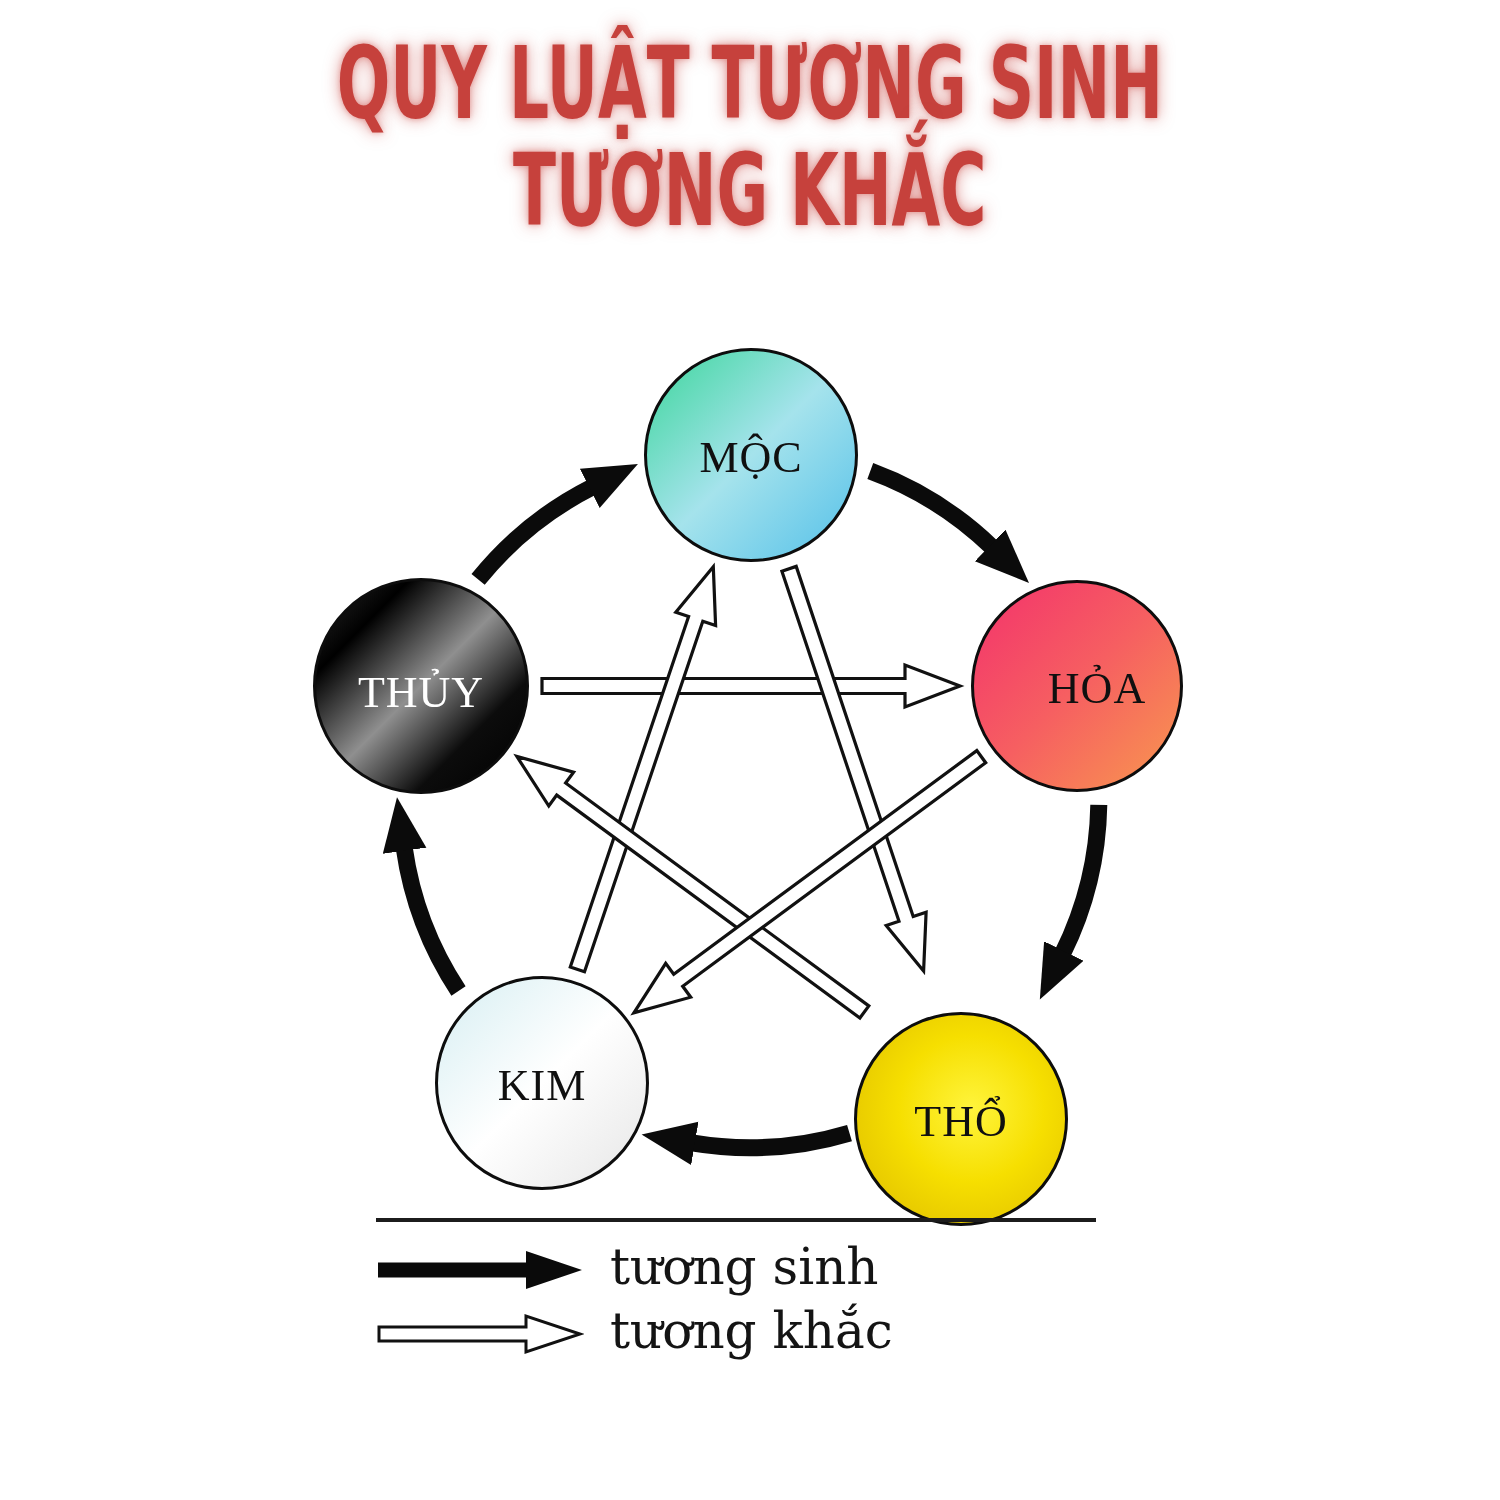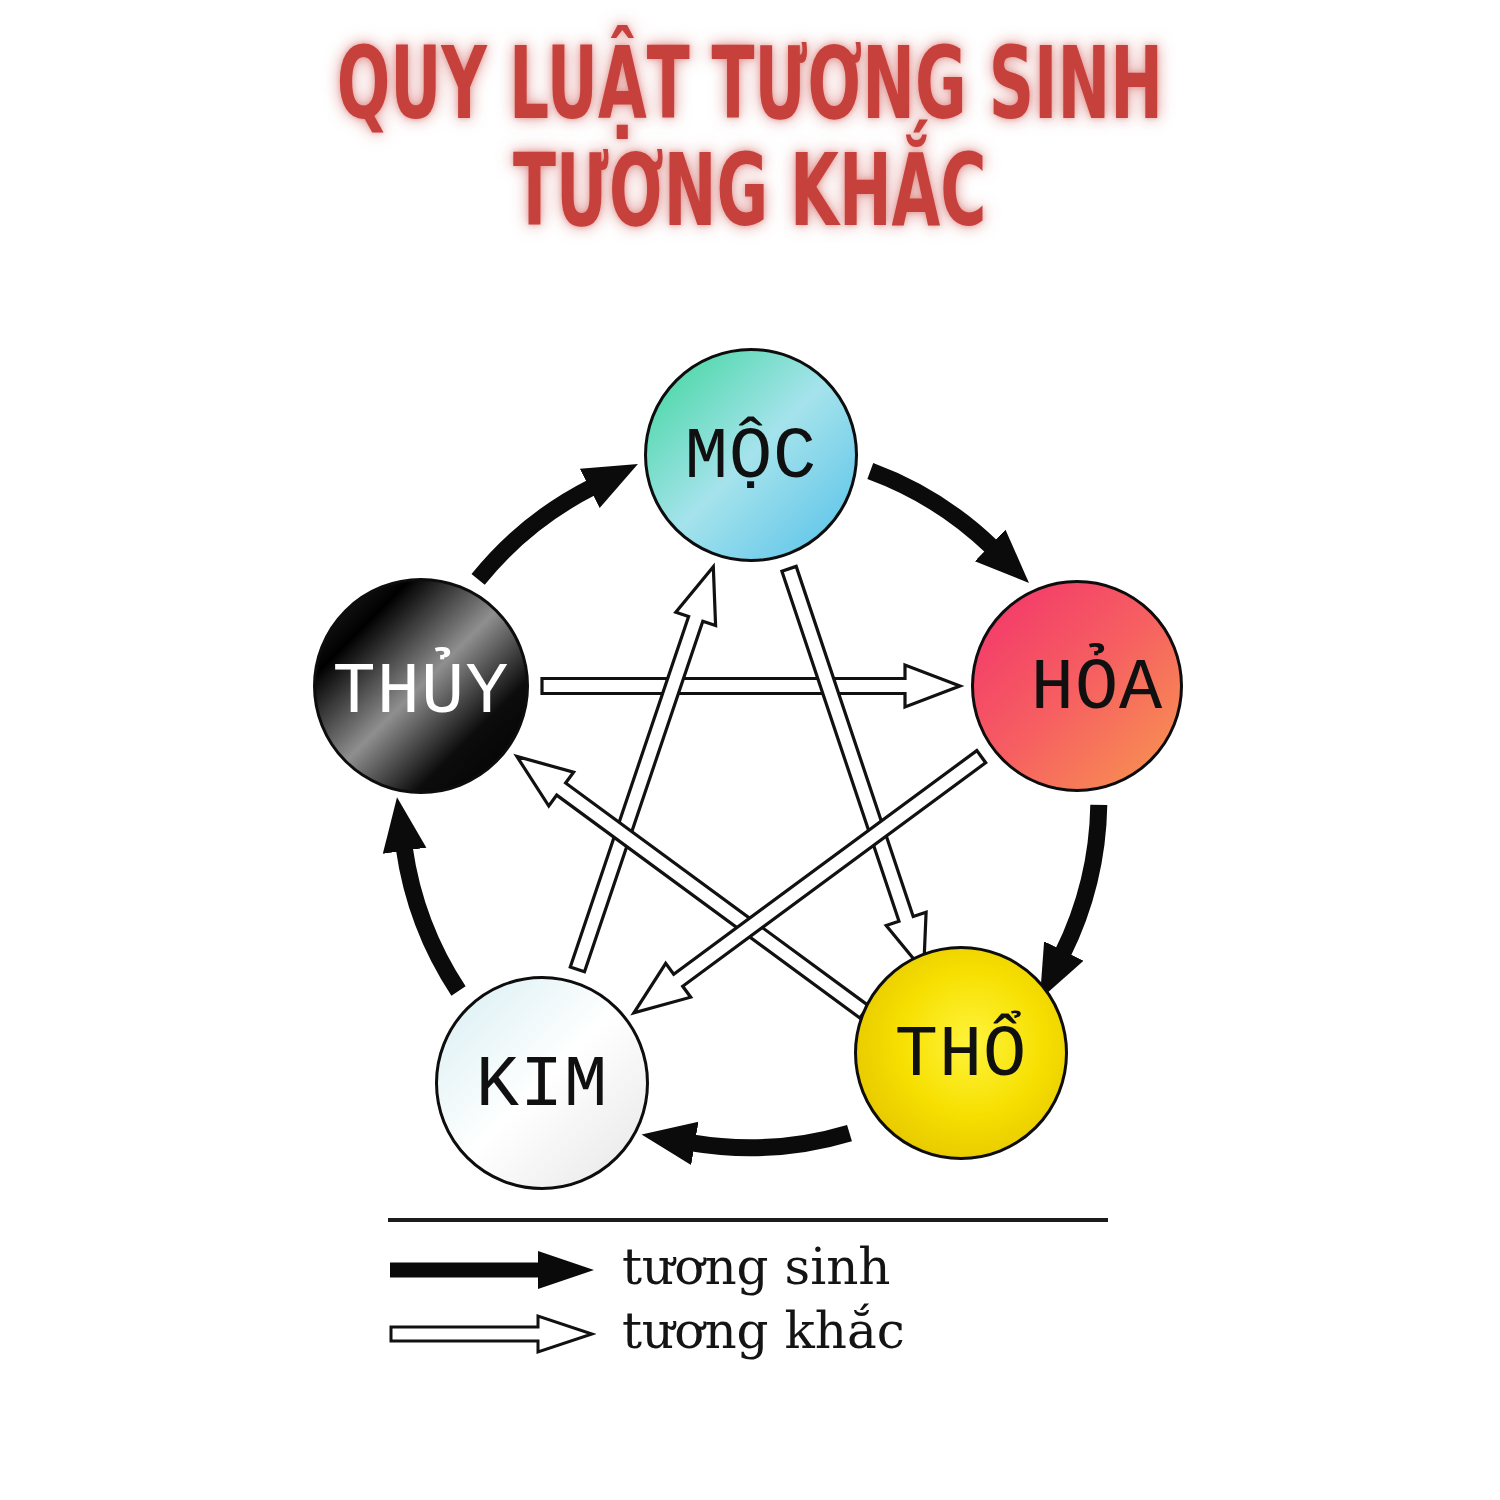--- a/index.html
+++ b/index.html
@@ -9,26 +9,26 @@
   .title{position:absolute;top:30px;left:0;width:1500px;text-align:center;
          font-family:"DejaVu Sans",sans-serif;font-weight:bold;
          font-size:100px;line-height:107px;}
   .tline{display:block;}
   .squeeze{display:inline-block;transform:scaleX(0.63);transform-origin:50% 50%;
            white-space:nowrap;
            text-shadow:0 0 20px rgba(198,64,58,.55),0 0 7px rgba(198,64,58,.35);}
   
   .element-circle{position:absolute;border-radius:50%;border:3px solid #0d0d0d;
                   box-sizing:border-box;display:flex;align-items:center;justify-content:center;}
-  .element-label{font-family:Liberation Mono, monospace;font-size:72px;line-height:60px;
+  .element-label{font-family:Liberation Serif, serif;font-size:44px;line-height:60px;
                  letter-spacing:1px;padding-top:6px;}
   
   svg.arrows{position:absolute;left:0;top:0;}
   
-  .legend{position:absolute;left:388px;top:1218px;width:724px;text-align:right;}
+  .legend{position:absolute;left:376px;top:1218px;width:724px;text-align:right;}
   .legend-divider{width:720px;height:4px;background:#1c1c1c;}
   .legend-rows{padding-top:24px;display:flex;flex-direction:column;gap:16px;}
   .legend-row{display:flex;align-items:center;gap:26px;height:48px;}
   .legend-label{font-family:"DejaVu Serif",serif;font-size:50px;color:#141414;
                 padding-bottom:6px;}
 </style>
 </head>
 <body>
 
 <div class="canvas">
@@ -60,21 +60,21 @@
       </g>
   </svg>
 
   <div id="circles-layer">
       <div class="element-circle" style="left: 644px; top: 348px; width: 214px; height: 214px; background: linear-gradient(135deg, rgb(59, 214, 154) 0%, rgb(165, 227, 236) 50%, rgb(84, 192, 233) 100%);">
         <span class="element-label" style="color: rgb(16, 16, 16);">MỘC</span>
       </div>
       <div class="element-circle" style="left: 971px; top: 580px; width: 212px; height: 212px; background: linear-gradient(135deg, rgb(243, 50, 108) 0%, rgb(246, 95, 97) 50%, rgb(248, 152, 79) 100%);">
         <span class="element-label" style="color: rgb(16, 16, 16); margin-left: 40px;">HỎA</span>
       </div>
-      <div class="element-circle" style="left: 854px; top: 946px; width: 214px; height: 214px; background: radial-gradient(circle at 55% 45%, rgb(255, 244, 60) 0%, rgb(246, 223, 0) 45%, rgb(220, 185, 0) 100%);">
+      <div class="element-circle" style="left: 854px; top: 1012px; width: 214px; height: 214px; background: radial-gradient(circle at 55% 45%, rgb(255, 244, 60) 0%, rgb(246, 223, 0) 45%, rgb(220, 185, 0) 100%);">
         <span class="element-label" style="color: rgb(16, 16, 16);">THỔ</span>
       </div>
       <div class="element-circle" style="left: 435px; top: 976px; width: 214px; height: 214px; background: linear-gradient(135deg, rgb(214, 238, 242) 0%, rgb(255, 255, 255) 50%, rgb(230, 230, 230) 100%);">
         <span class="element-label" style="color: rgb(16, 16, 16);">KIM</span>
       </div>
       <div class="element-circle" style="left: 313px; top: 578px; width: 216px; height: 216px; background: linear-gradient(135deg, rgb(44, 44, 44) 0%, rgb(0, 0, 0) 22%, rgb(143, 143, 143) 50%, rgb(12, 12, 12) 74%, rgb(0, 0, 0) 100%);">
         <span class="element-label" style="color: rgb(255, 255, 255); margin-top: 8px;">THỦY</span>
       </div>
     </div>
 

